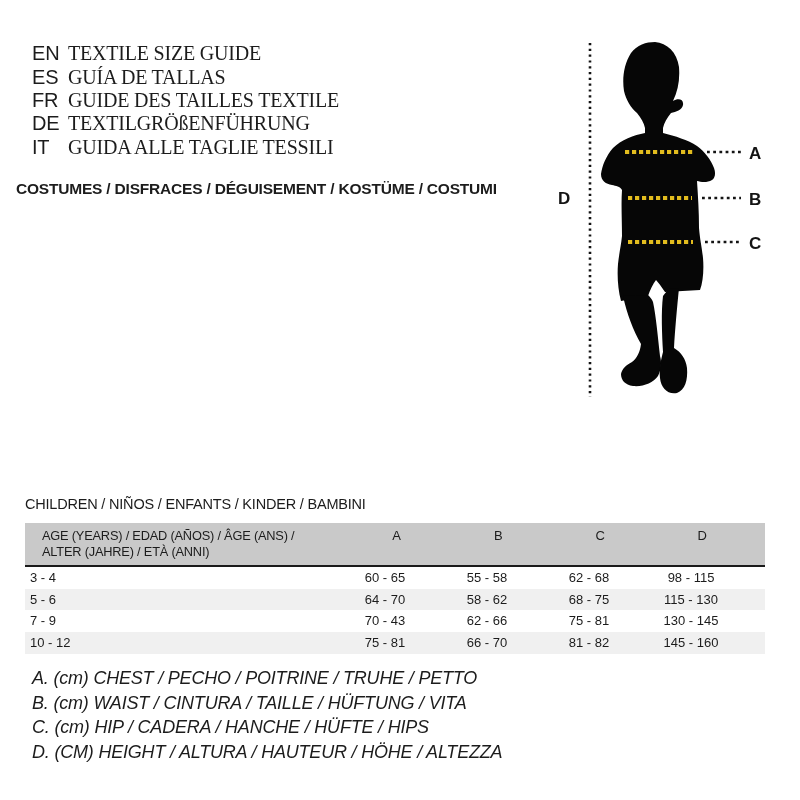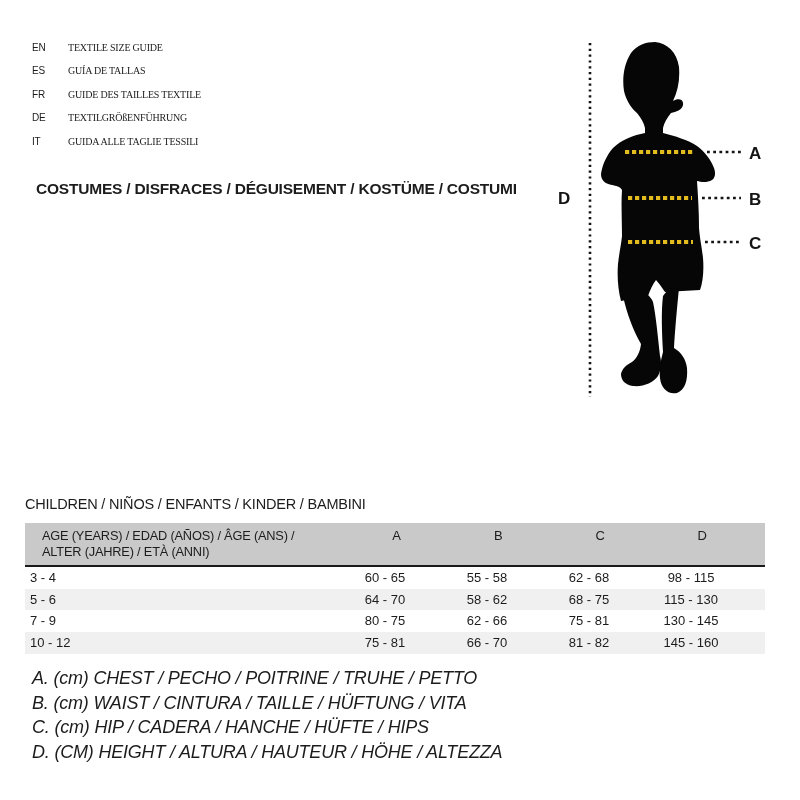--- a/index.html
+++ b/index.html
@@ -2,25 +2,25 @@
 <html><head>
 <meta charset="utf-8">
 <style>
   * { margin:0; padding:0; box-sizing:border-box; }
   html,body { width:800px; height:800px; }
   body { background:#ffffff; font-family:"Liberation Sans", sans-serif; color:#1c1c1c; position:relative; }
   .page { position:absolute; left:0; top:0; width:800px; height:800px; background:#fff; overflow:hidden; }
 
   
   .lang-list { position:absolute; left:32px; top:42px; }
-  .lang-row { display:flex; height:23.4px; font-size:10px; letter-spacing:-0.2px; }
+  .lang-row { display:flex; height:23.4px; align-items:center; font-size:20px; letter-spacing:-0.2px; }
   .lang-code { width:36px; }
   .lang-text { white-space:nowrap;font-family:Liberation Serif, serif; }
 
-  .category-line { position:absolute; left:36px; top:180px; font-size:15.5px; font-weight:700; letter-spacing:-0.2px; white-space:nowrap; }
+  .category-line { position:absolute; left:16px; top:180px; font-size:15.5px; font-weight:700; letter-spacing:-0.2px; white-space:nowrap; }
 
   
   .figure { position:absolute; left:545px; top:20px; width:235px; height:390px; }
   .dotline { stroke:#141414; stroke-width:2.6; stroke-dasharray:2.2 3.6; fill:none; }
   .ydash  { stroke:#e2bc1e; stroke-width:4;   stroke-dasharray:4.2 2.8; fill:none; }
   .kdash  { stroke:#141414; stroke-width:2.6; stroke-dasharray:2.8 3.4; fill:none; }
   .flabel { font-family:"Liberation Sans", sans-serif; font-size:17px; font-weight:700; fill:#141414; }
   .sil { fill:#060606; stroke:none; }
 
   
@@ -115,21 +115,21 @@
     </div>
     <div class="t-row alt">
       <div class="t-age">5 - 6</div>
       <div class="t-cell">64 - 70</div>
       <div class="t-cell">58 - 62</div>
       <div class="t-cell">68 - 75</div>
       <div class="t-cell">115 - 130</div>
     </div>
     <div class="t-row">
       <div class="t-age">7 - 9</div>
-      <div class="t-cell">80 - 75</div>
+      <div class="t-cell">70 - 43</div>
       <div class="t-cell">62 - 66</div>
       <div class="t-cell">75 - 81</div>
       <div class="t-cell">130 - 145</div>
     </div>
     <div class="t-row alt">
       <div class="t-age">10 - 12</div>
       <div class="t-cell">75 - 81</div>
       <div class="t-cell">66 - 70</div>
       <div class="t-cell">81 - 82</div>
       <div class="t-cell">145 - 160</div>

